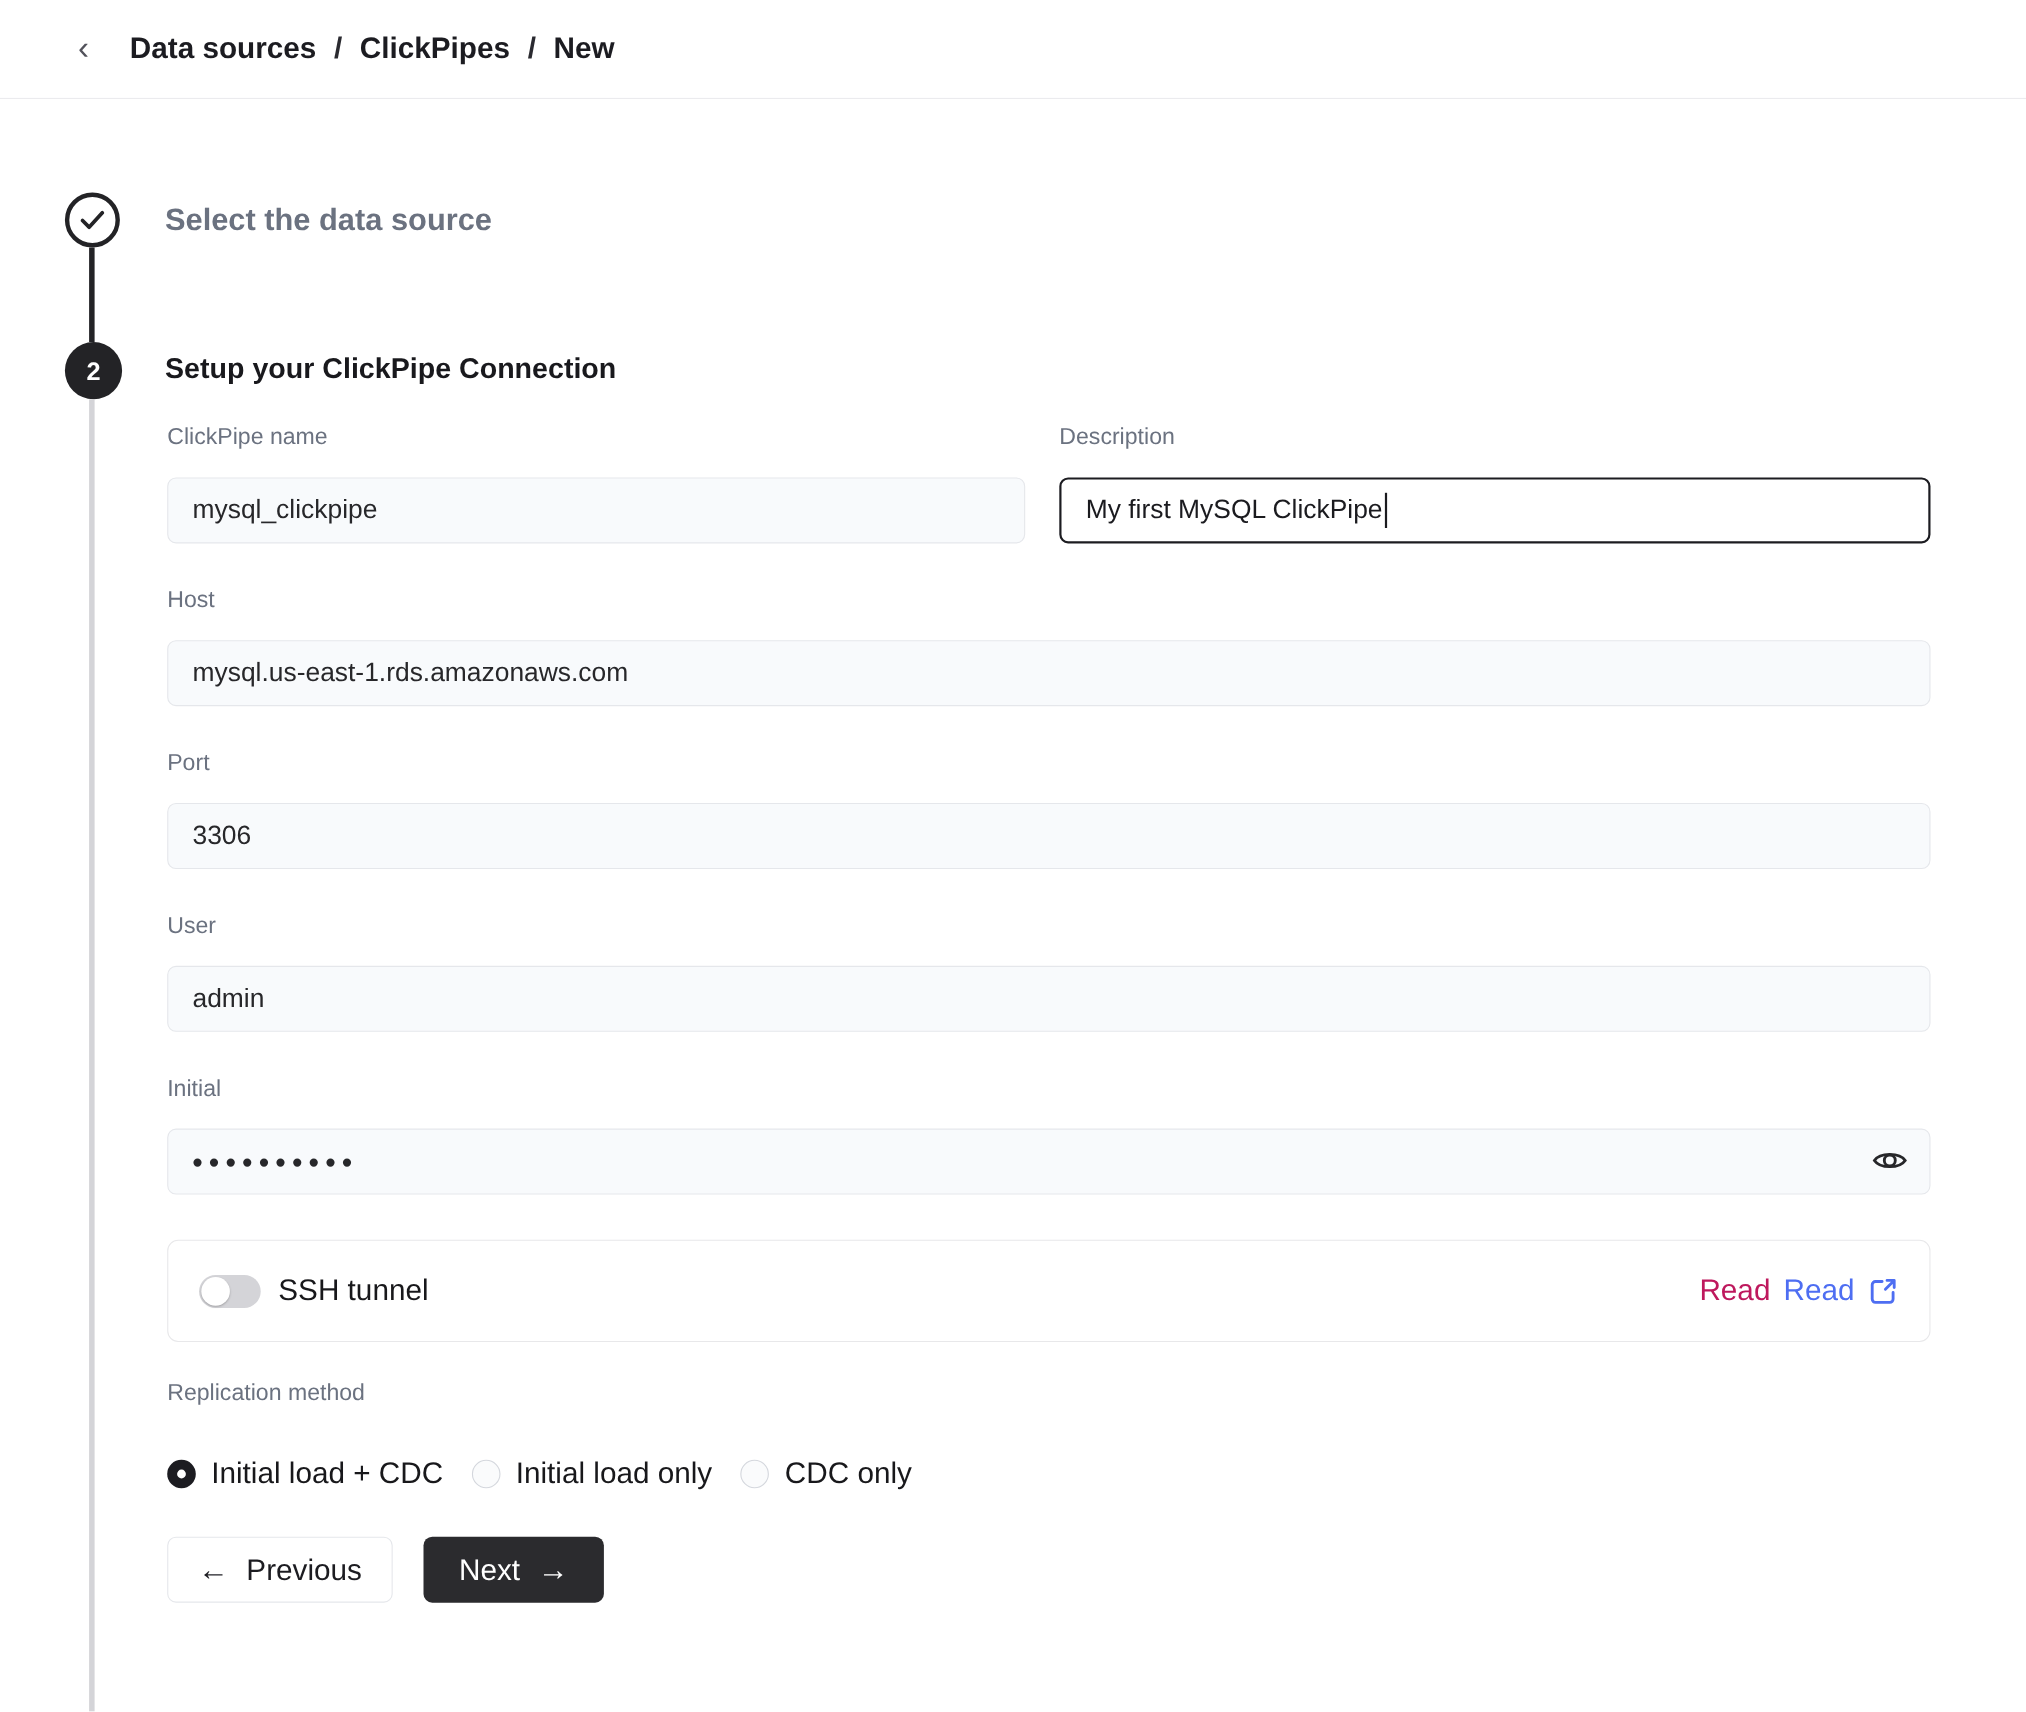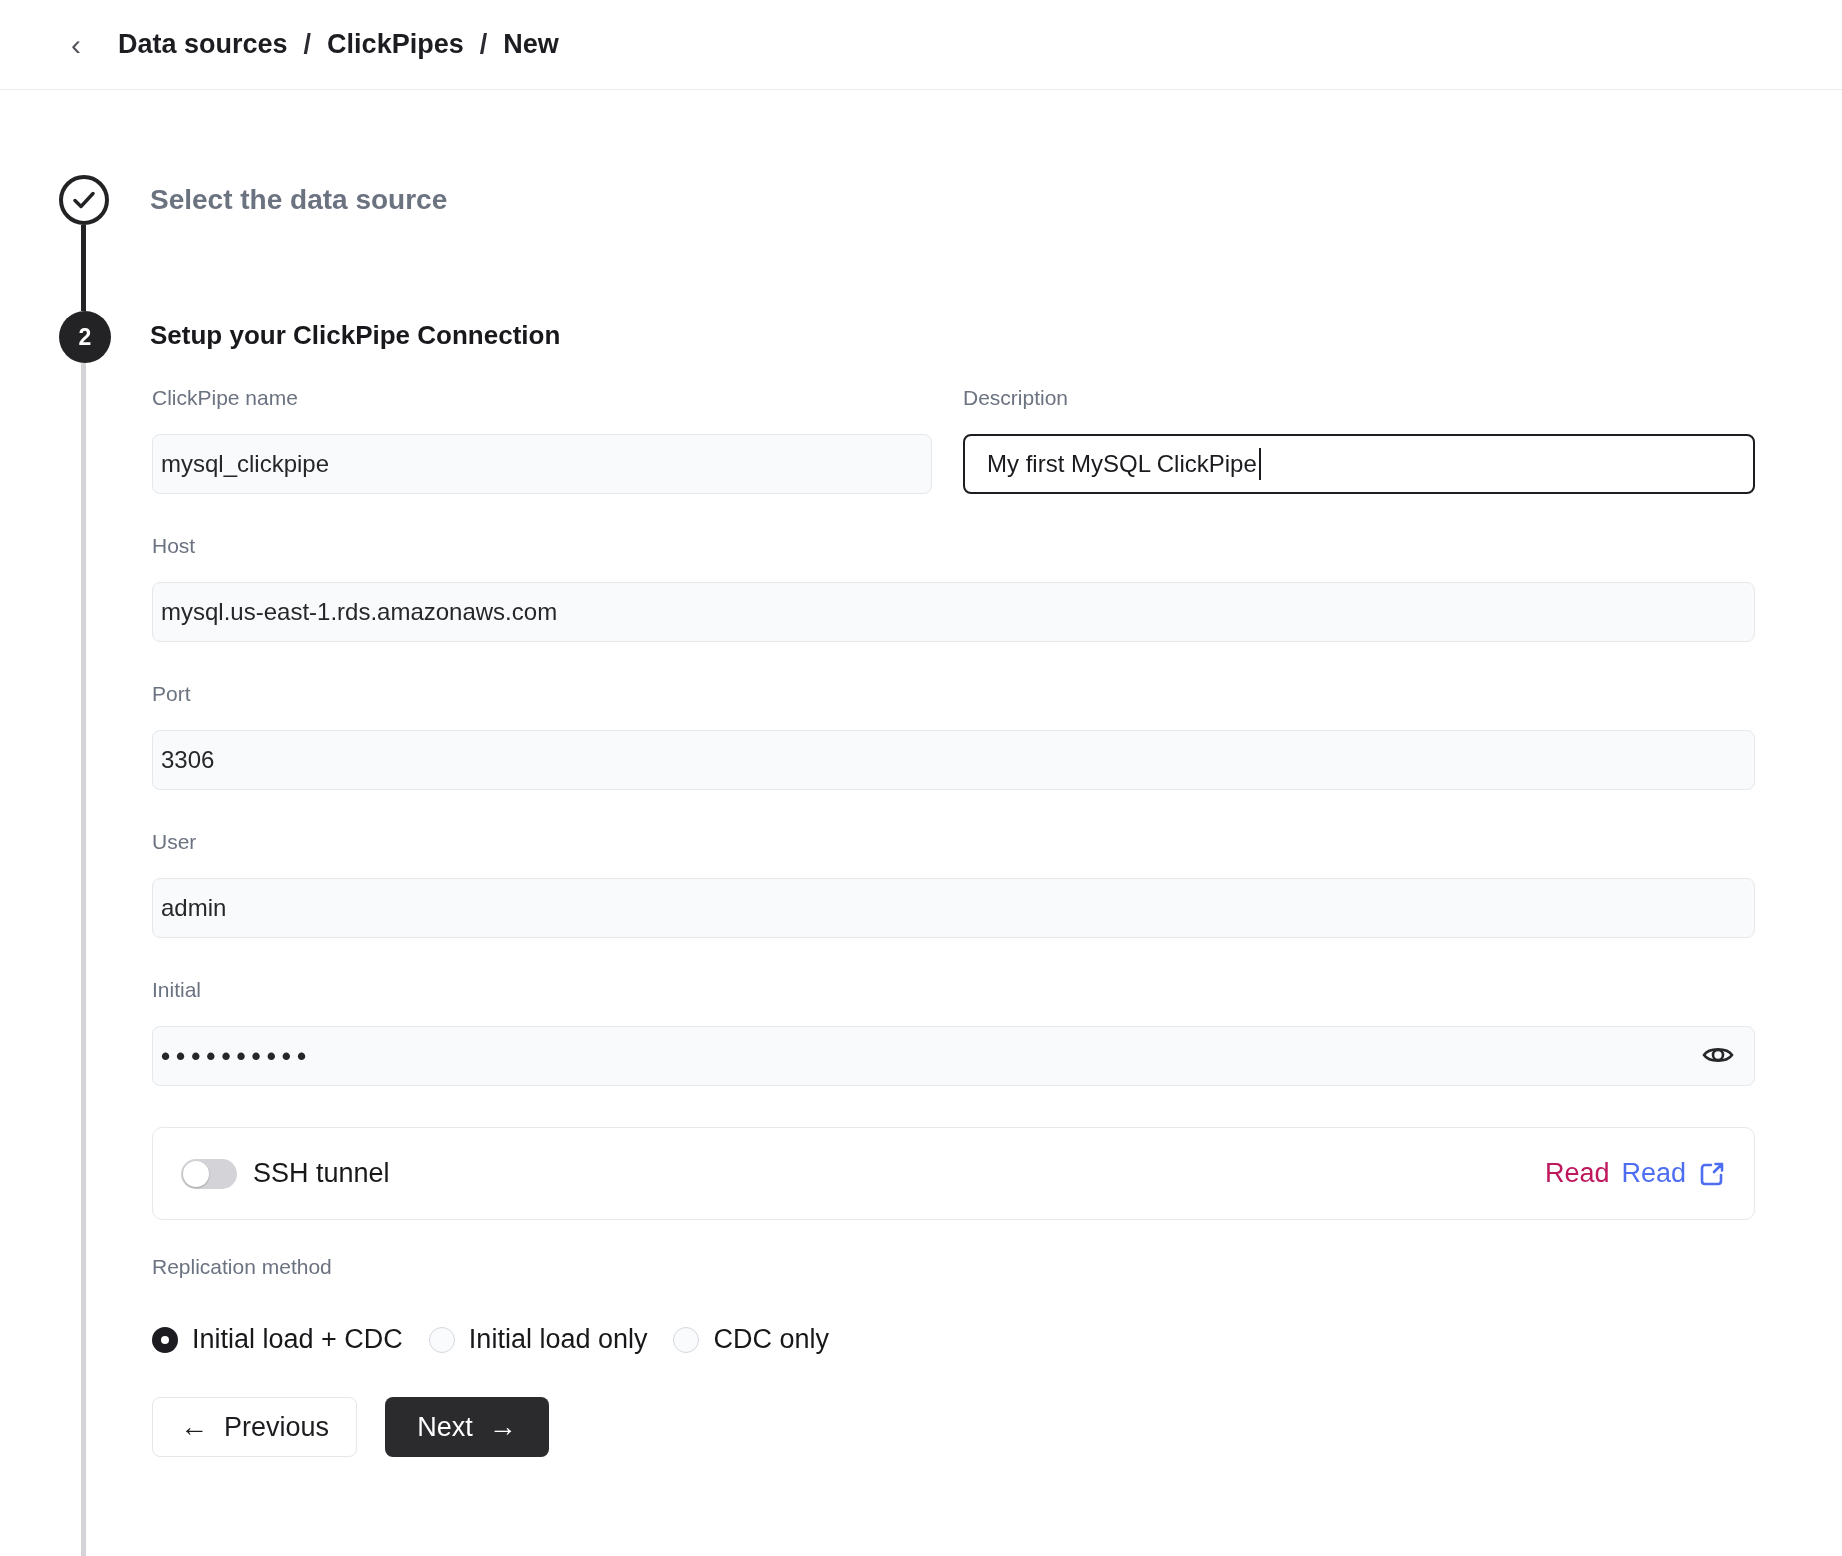--- a/index.html
+++ b/index.html
@@ -71,21 +71,21 @@
   }
   .field-label {
     font-size: 21px; line-height: 22px; color: #6b7280;
     margin-bottom: 25px;
   }
   .text-input {
     width: 100%; height: 60px;
     background: #f8fafc;
     border: 1px solid #e5e7eb;
     border-radius: 8px;
-    padding: 0 8px;
+    padding: 0 22px;
     font-family: "Liberation Sans", sans-serif;
     font-size: 24px; color: #27272a;
     outline: none;
     display: block;
   }
   .field { margin-bottom: 41px; }
 
   .row-2col { display: flex; margin-bottom: 41px; }
   .col-left { width: 780px; }
   .col-right { width: 792px; margin-left: auto; }

